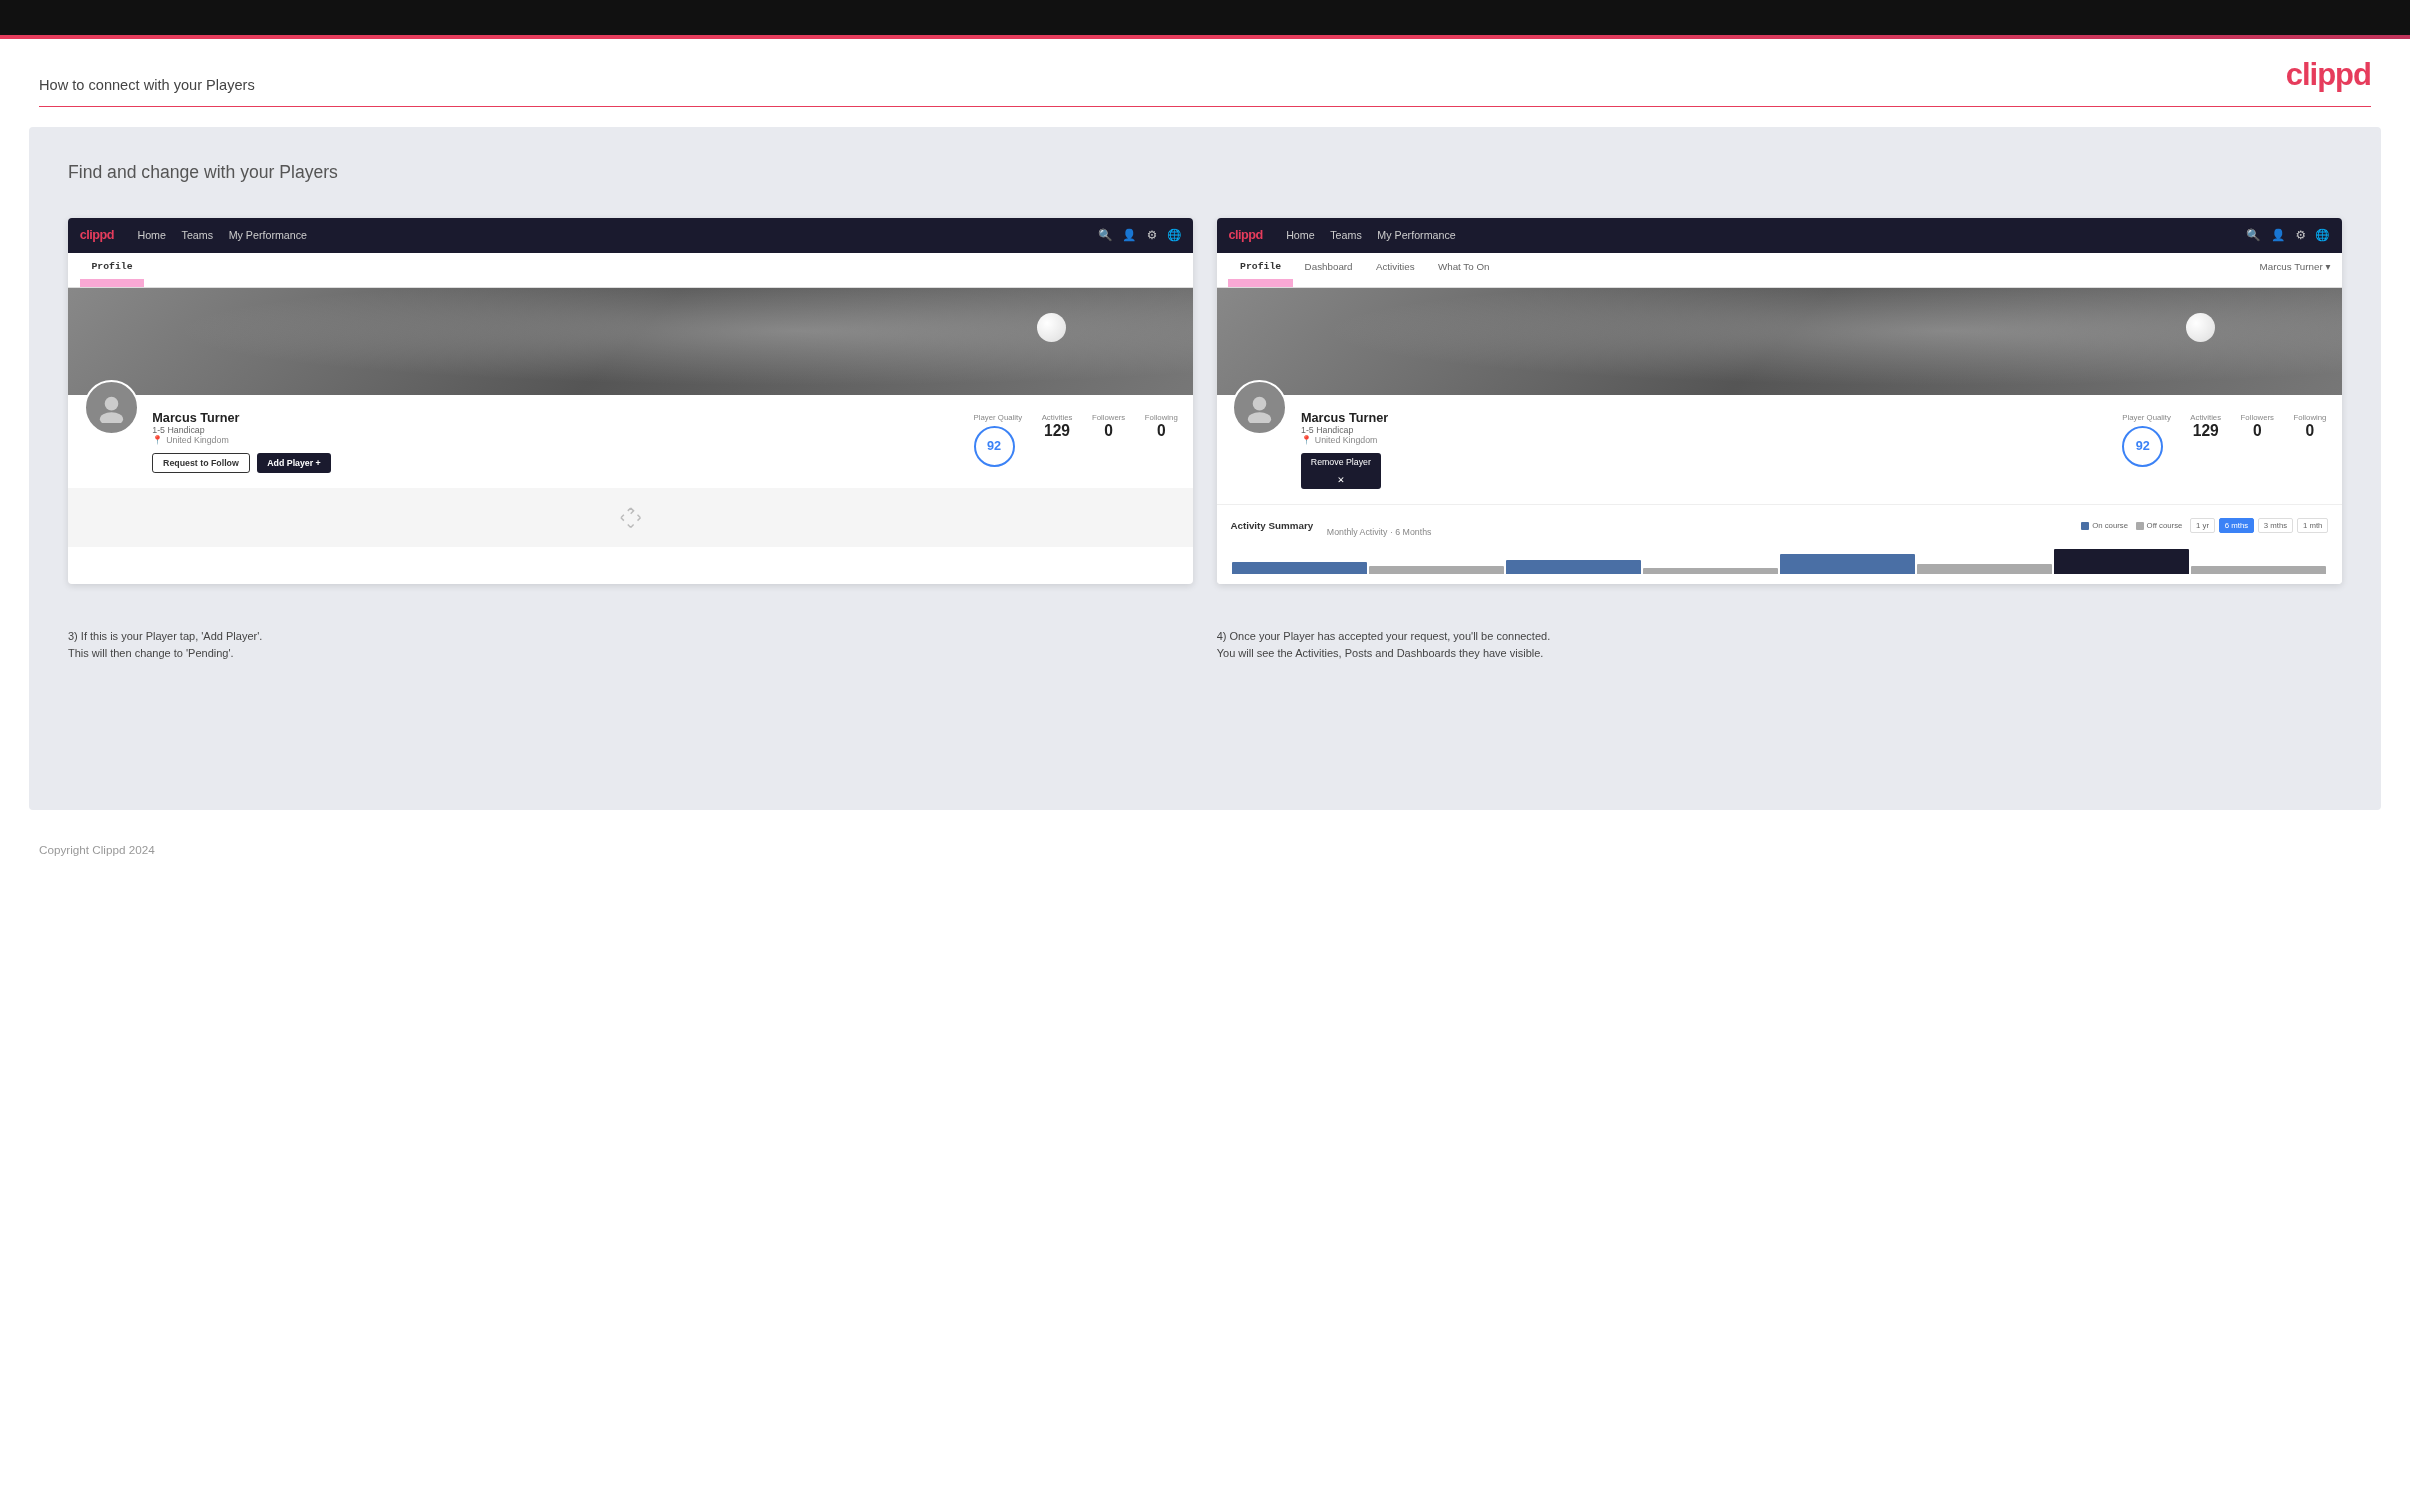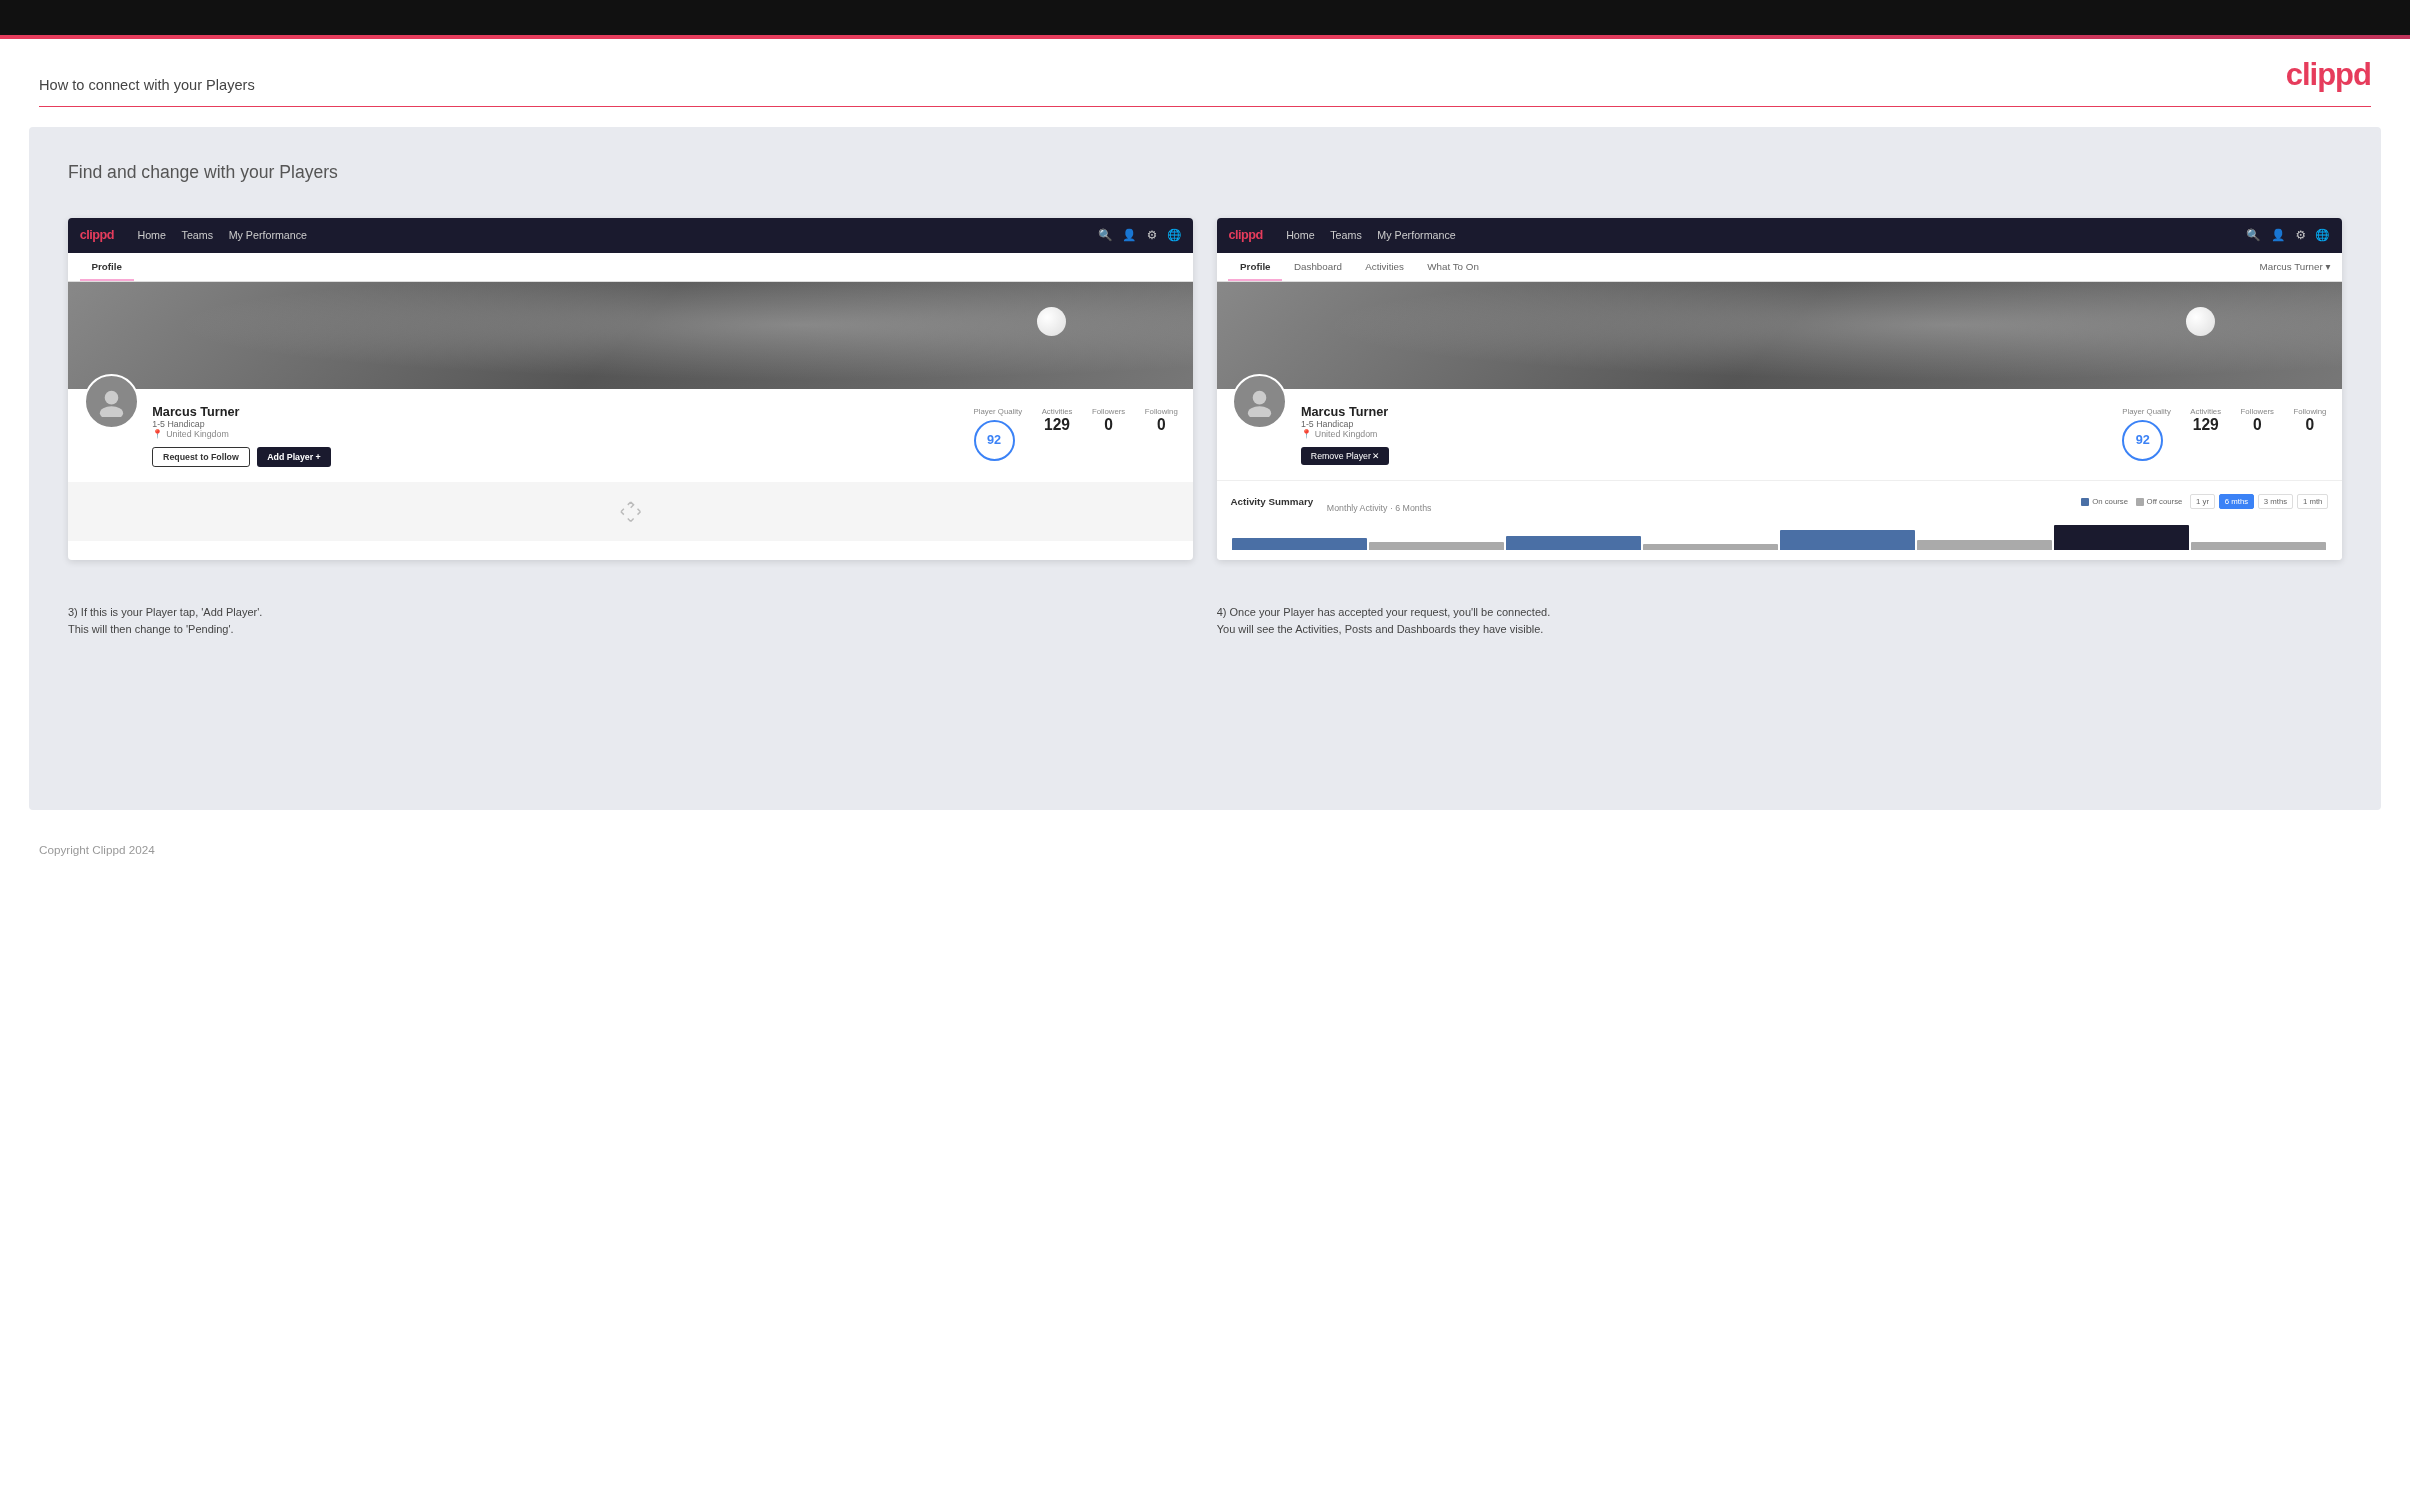--- a/index.html
+++ b/index.html
@@ -123,22 +123,23 @@
     }
     .mock-tab {
       font-size: 9.8px;
       padding: 7.8px 11.7px;
       color: #666;
       cursor: pointer;
       border-bottom: 2px solid transparent;
     }
     .mock-tab.active {
       color: #333;
-      border-bottom: 2px solid #f9a8d4;
+      border-bottom: 8px solid #f9a8d4;
       font-weight: 600;
+      font-family: Liberation Mono, monospace;
     }
     .mock-tab-right {
       margin-left: auto;
       font-size: 9.8px;
       padding: 7.8px 0;
       color: #666;
     }
 
     
     .mock-banner {
@@ -222,24 +223,25 @@
     .mock-btn-dark {
       background: #1a1a2e;
       color: #fff;
       border: none;
       display: flex; align-items: center; gap: 3.9px;
     }
     .mock-btn-remove {
       background: #1a1a2e;
       color: #fff;
       border: none;
-      display: flex; align-items: center; gap: 1px;
+      display: flex; align-items: center; gap: 8px;
       font-size: 8.8px;
       padding: 3.9px 9.8px;
       border-radius: 2.9px;
+      flex-direction: column;
     }
 
     
     .mock-stats {
       display: flex;
       gap: 19.5px;
       margin-left: auto;
       padding-top: 5.9px;
     }
     .mock-stat {

